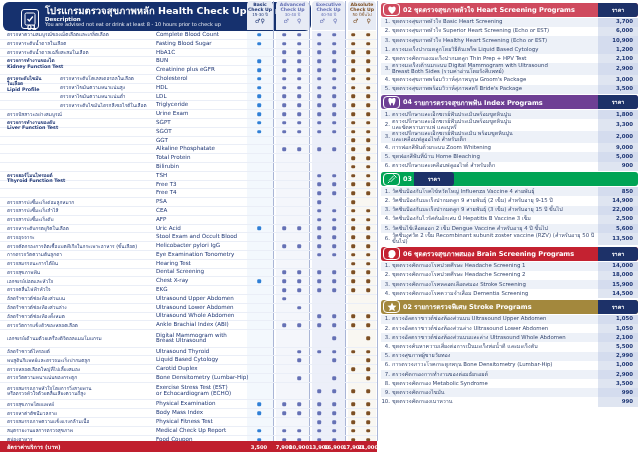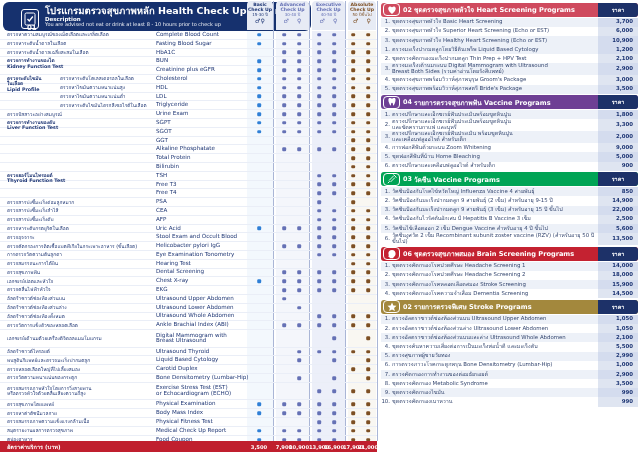--- a/index.html
+++ b/index.html
@@ -627,21 +627,21 @@
         </span>
         <span class="iprice">3,500</span>
       </div>
       <div class="secbar" style="background: rgb(110, 63, 148);">
         <span class="icochip">
           <svg width="12" height="12" viewBox="0 0 16 16">
             <path d="M5 2.5 C2.6 2.5 3 6 4 8.8 C4.9 11.6 5.7 13.4 6.3 12.5 C6.9 11.6 6.5 9 8 9 C9.5 9 9.1 11.6 9.7 12.5 C10.3 13.4 11.1 11.6 12 8.8 C13 6 13.4 2.5 11 2.5 C9.6 2.5 9 3.4 8 3.4 C7 3.4 6.4 2.5 5 2.5 Z" fill="#fff"></path>
           </svg>
         </span>
         <span class="secnum">04</span>
-        <span class="sectitle">รายการตรวจสุขภาพฟัน  Vaccine Programs</span>
+        <span class="sectitle">รายการตรวจสุขภาพฟัน  Index Programs</span>
         <span class="pricetag">ราคา</span>
       </div>
       <div class="item alt">
         <span class="ilabel-wrap">
           <span class="inum">1.</span>
           <span class="ilabel">ตรวจปรึกษาและเอ็กซเรย์ฟันประเมินพร้อมขูดหินปูน</span>
         </span>
         <span class="iprice">1,800</span>
       </div>
       <div class="item">
@@ -681,21 +681,20 @@
         </span>
         <span class="iprice">900</span>
       </div>
       <div class="secbar" style="background: rgb(0, 164, 85);">
         <span class="icochip">
           <svg width="12" height="12" viewBox="0 0 16 16">
             <path d="M2.5 13.5 L5 11 M4 10 L10.5 3.5 M6 12 L12 6 M10 2 L14 6" stroke="#fff" stroke-width="1.2" fill="none"></path>
           </svg>
         </span>
         <span class="secnum">03</span>
-        <span class="sectitle">วัคซีน  Vaccine Programs</span>
         <span class="pricetag">ราคา</span>
       </div>
       <div class="item alt">
         <span class="ilabel-wrap">
           <span class="inum">1.</span>
           <span class="ilabel">วัคซีนป้องกันโรคไข้หวัดใหญ่ Influenza Vaccine 4 สายพันธุ์</span>
         </span>
         <span class="iprice">850</span>
       </div>
       <div class="item">

